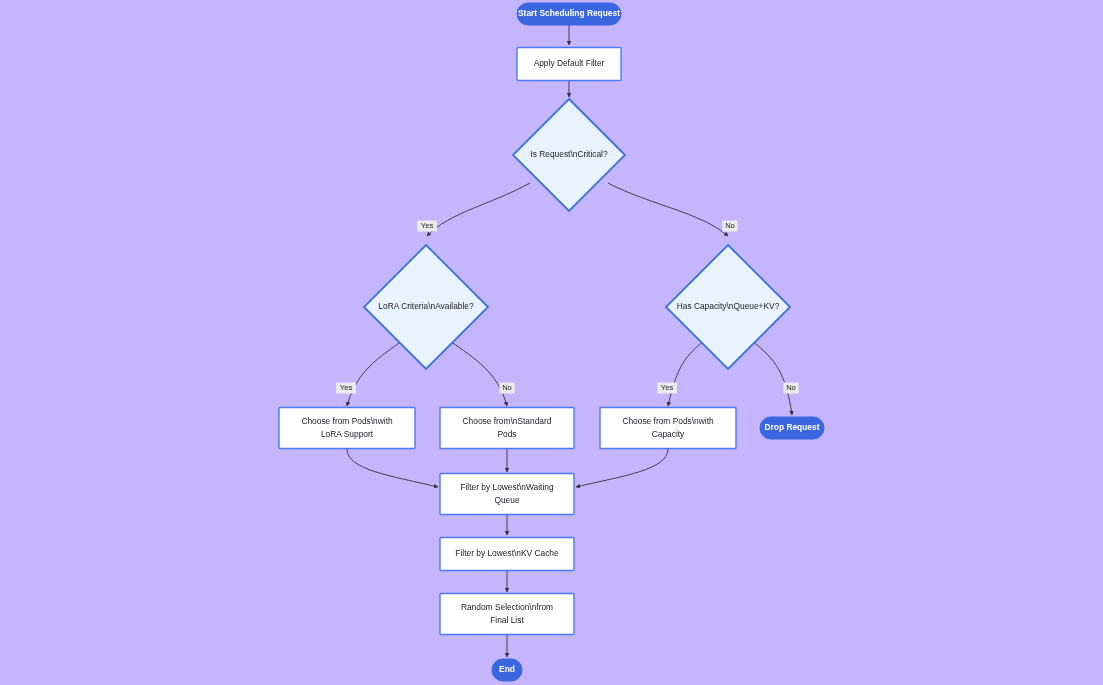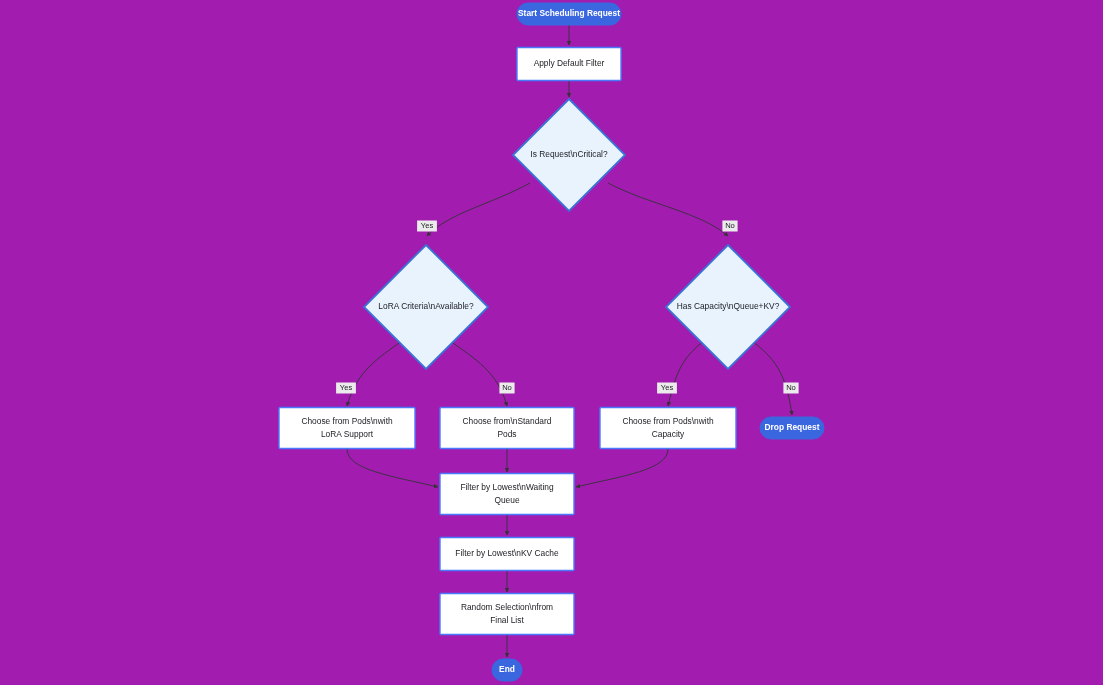--- a/index.html
+++ b/index.html
@@ -11,21 +11,21 @@
   body {
     font-family: "Liberation Sans", sans-serif;
     width: 1103px;
     height: 685px;
     overflow: hidden;
   }
   #flow-canvas {
     position: relative;
     width: 1103px;
     height: 685px;
-    background: #a21caf;
+    background: #c4b5fd;
   }
   svg.diagram {
     display: block;
     width: 1103px;
     height: 685px;
   }
   
   .node-rect {
     fill: #ffffff;
     stroke: #4a7afc;

